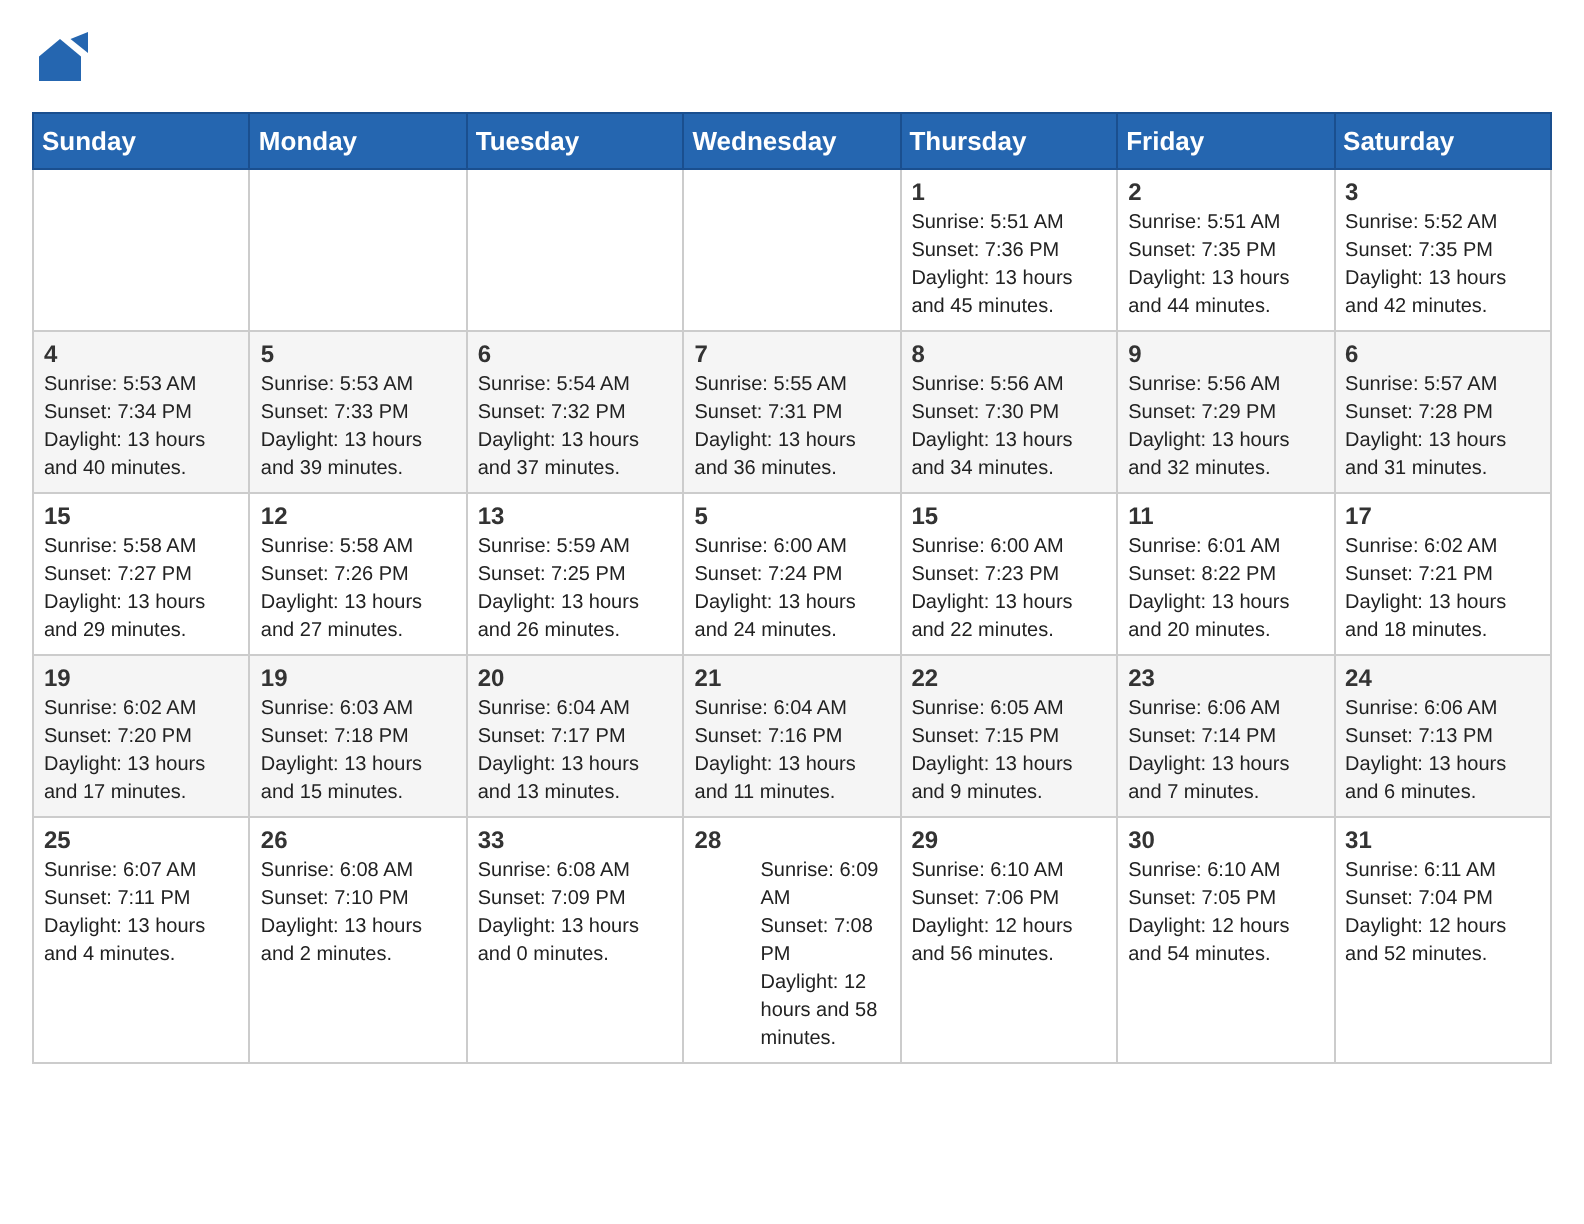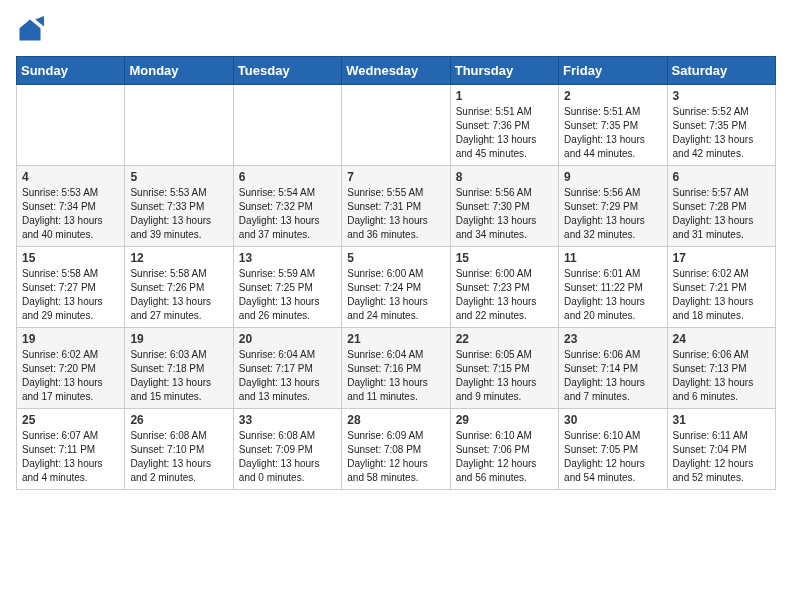--- a/index.html
+++ b/index.html
@@ -222,21 +222,21 @@
         </td>
         <td>
           <span class="day-num">15</span>
           <div class="day-info" style="white-space: pre-line;">Sunrise: 6:00 AM
 Sunset: 7:23 PM
 Daylight: 13 hours and 22 minutes.</div>
         </td>
         <td>
           <span class="day-num">11</span>
           <div class="day-info" style="white-space: pre-line;">Sunrise: 6:01 AM
-Sunset: 11:22 PM
+Sunset: 8:22 PM
 Daylight: 13 hours and 20 minutes.</div>
         </td>
         <td>
           <span class="day-num">17</span>
           <div class="day-info" style="white-space: pre-line;">Sunrise: 6:02 AM
 Sunset: 7:21 PM
 Daylight: 13 hours and 18 minutes.</div>
         </td>
       </tr>
       <tr>
@@ -297,21 +297,21 @@
 Daylight: 13 hours and 2 minutes.</div>
         </td>
         <td>
           <span class="day-num">33</span>
           <div class="day-info" style="white-space: pre-line;">Sunrise: 6:08 AM
 Sunset: 7:09 PM
 Daylight: 13 hours and 0 minutes.</div>
         </td>
         <td>
           <span class="day-num">28</span>
-          <div class="day-info" style="white-space: pre-line;">Sunrise: 6:09 AM
+          <div class="day-info" style="white-space: pre-line; margin-left: 33px;">Sunrise: 6:09 AM
 Sunset: 7:08 PM
 Daylight: 12 hours and 58 minutes.</div>
         </td>
         <td>
           <span class="day-num">29</span>
           <div class="day-info" style="white-space: pre-line;">Sunrise: 6:10 AM
 Sunset: 7:06 PM
 Daylight: 12 hours and 56 minutes.</div>
         </td>
         <td>

